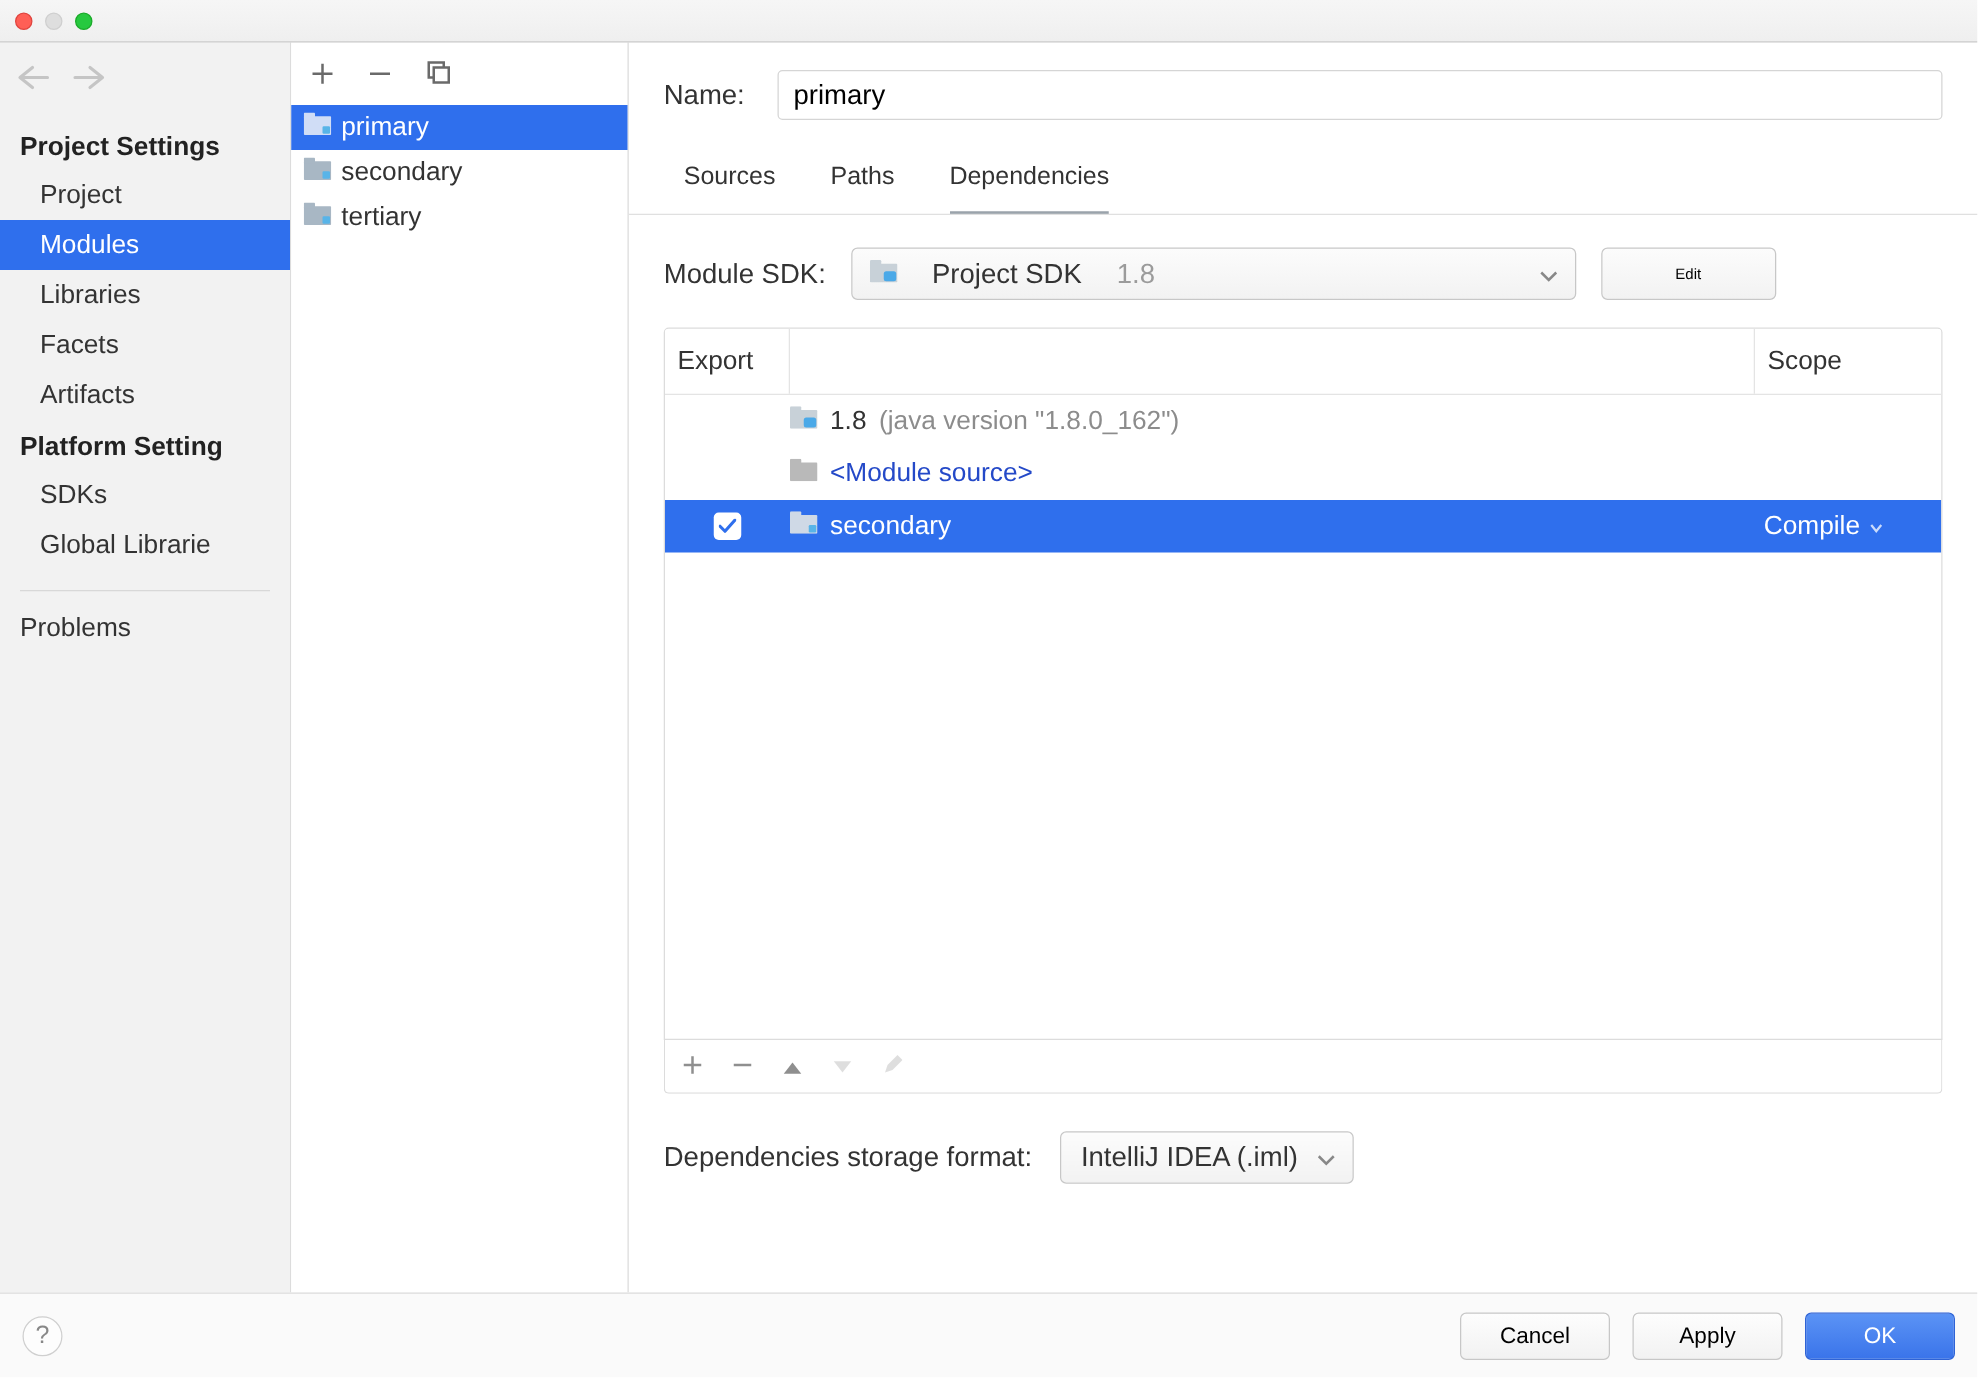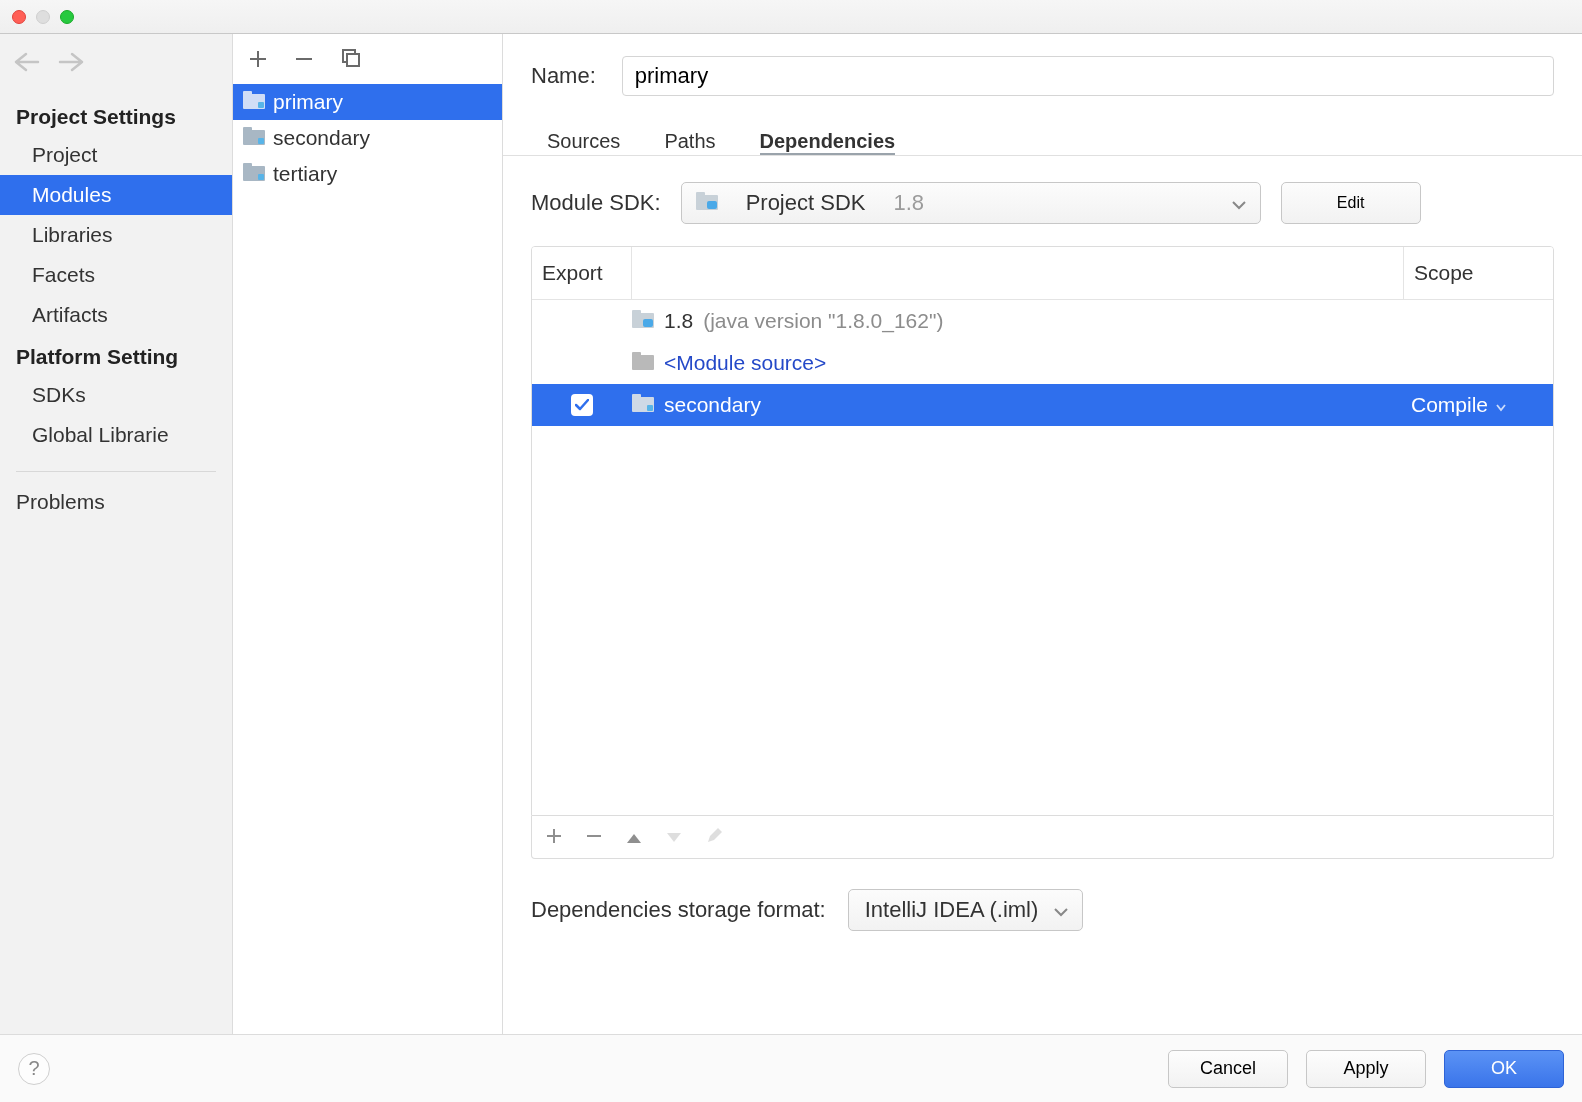--- a/index.html
+++ b/index.html
@@ -142,26 +142,25 @@
   }
 
   .tabs {
     display: flex;
     gap: 44px;
     padding: 34px 0 0 44px;
     font-size: 20px;
     color: #333;
   }
   .tab {
-    padding-bottom: 0;
+    padding-bottom: 16px;
     cursor: default;
   }
   .tab.active {
     border-bottom: 3px solid #9aa3ab;
-    font-weight: bold;
   }
   .tabs-underline {
     border-bottom: 1px solid #e0e0e0;
     margin-top: -1px;
   }
 
   .sdk-row {
     display: flex;
     align-items: center;
     gap: 20px;
@@ -185,21 +184,21 @@
   .sdk-select .caret {
     position: absolute; right: 14px; top: 50%; transform: translateY(-50%);
     color: #888;
   }
   .edit-btn {
     width: 140px;
     height: 42px;
     border: 1px solid #c7c7c7;
     border-radius: 5px;
     background: linear-gradient(#fcfcfc,#f2f2f2);
-    font-size: 16px;
+    font-size: 12px;
   }
 
   .dep-table {
     margin: 22px 28px 0 28px;
     border: 1px solid #dcdcdc;
     border-radius: 4px 4px 0 0;
     overflow: hidden;
     display: flex;
     flex-direction: column;
     height: 570px;

